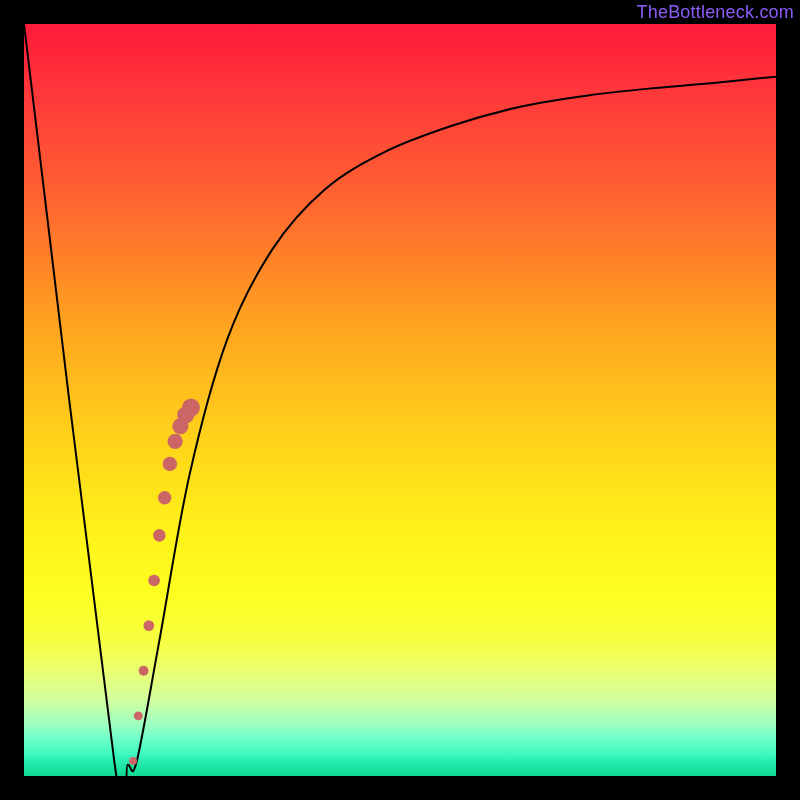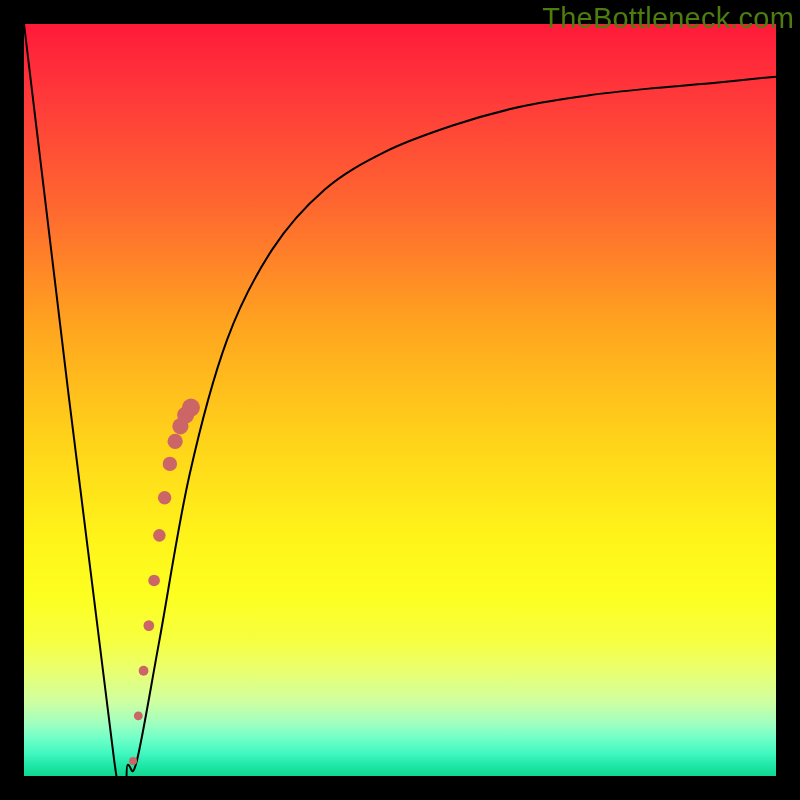--- a/index.html
+++ b/index.html
@@ -39,23 +39,23 @@
       #70ffc8 95%,
       #40f8c0 97%,
       #20e8a8 98.5%,
       #10d890 100%
     );
   }
   .watermark {
     position: absolute;
     top: 2px;
     right: 6px;
-    color: #4d7c0f;
+    color: #8b5cf6;
     font-family: Arial, Helvetica, sans-serif;
-    font-size: 29px;
+    font-size: 18px;
     letter-spacing: 0.2px;
     user-select: none;
   }
   svg.overlay {
     position: absolute;
     left: 24px;
     top: 24px;
     width: 752px;
     height: 752px;
     overflow: visible;

